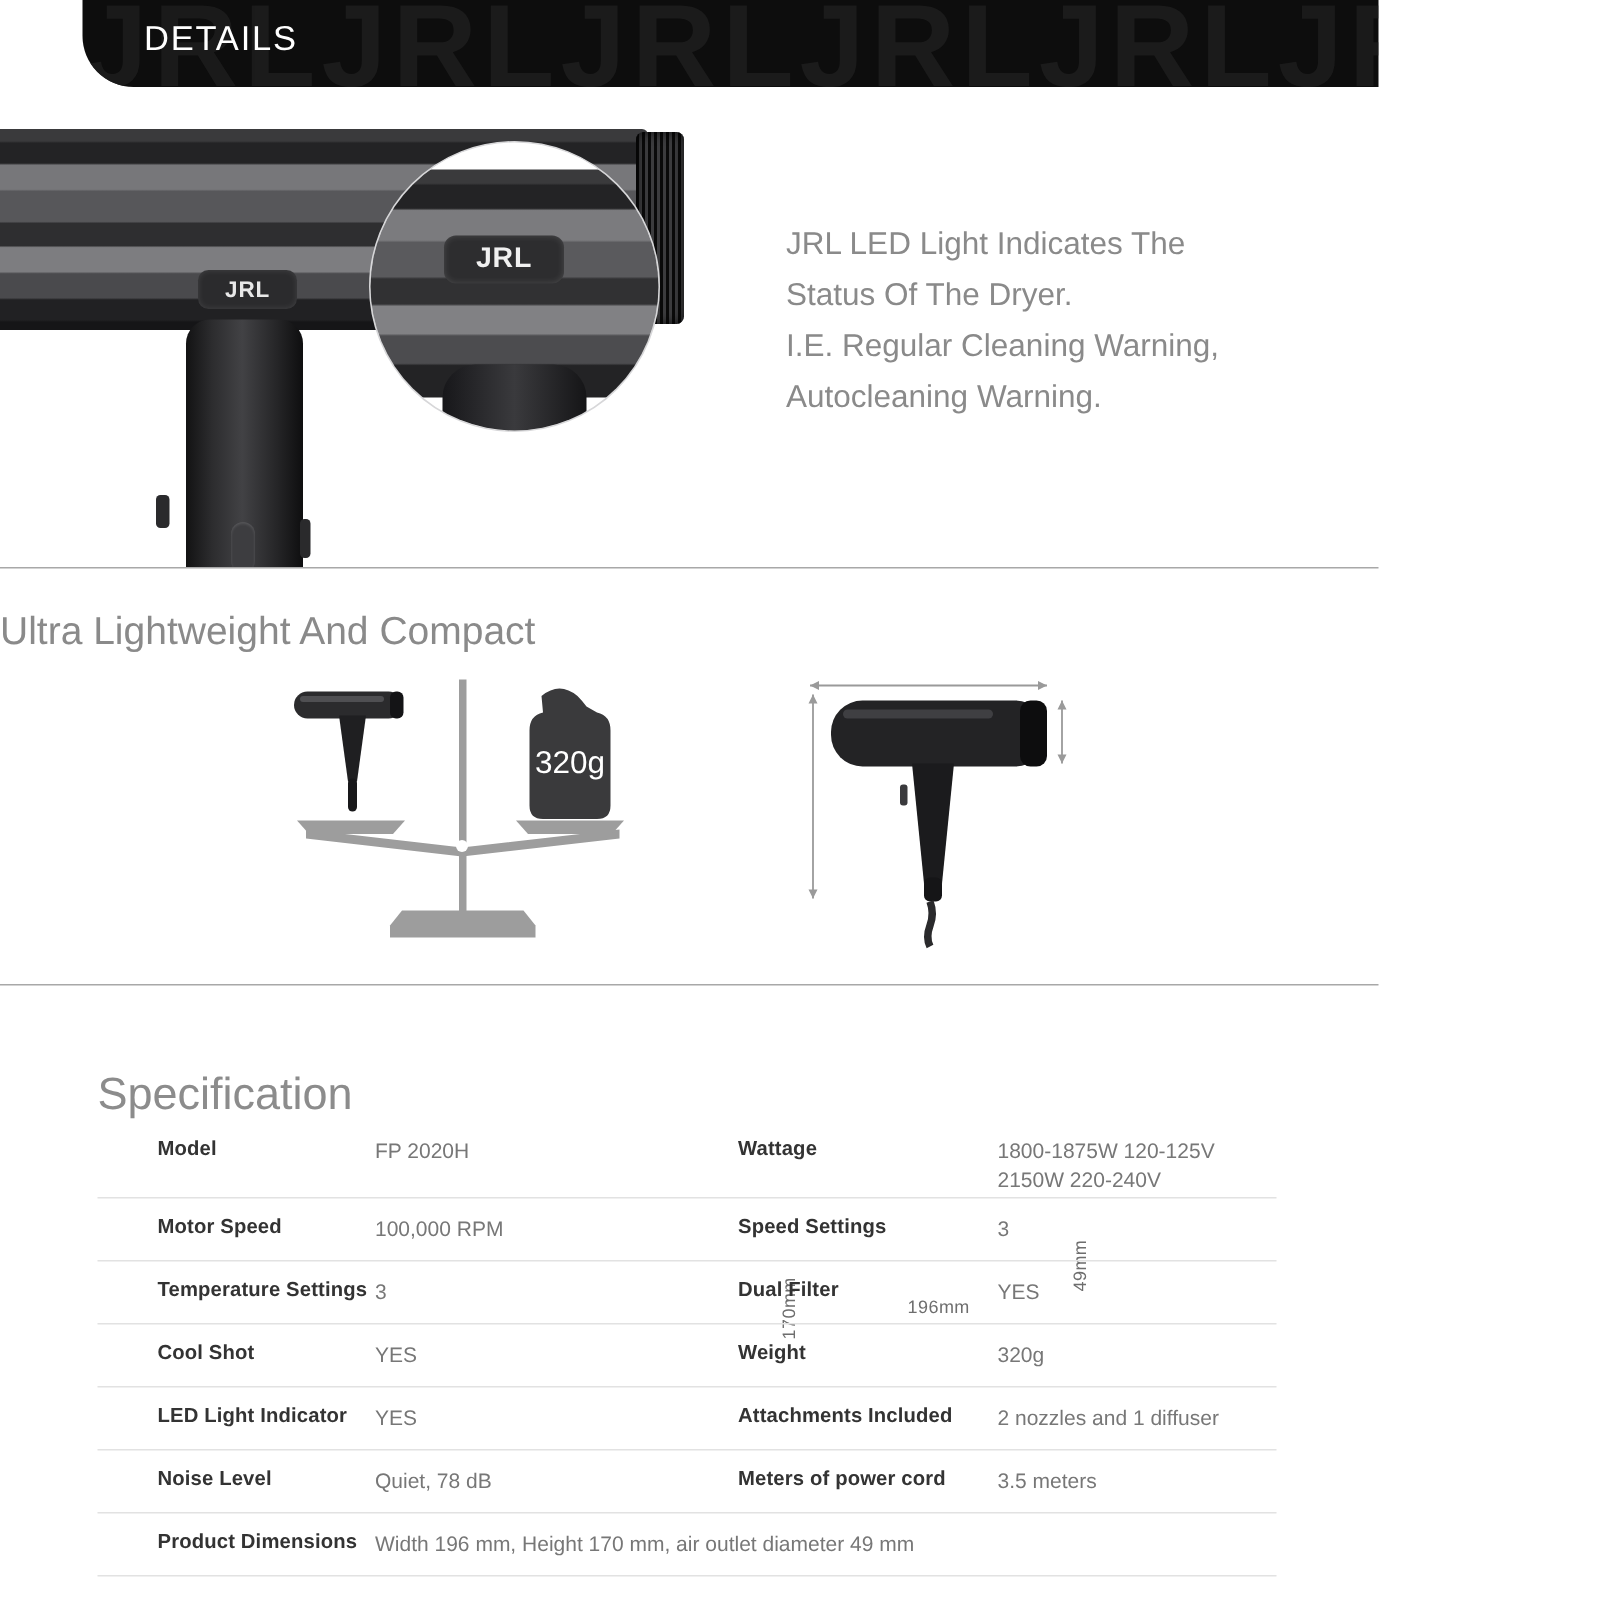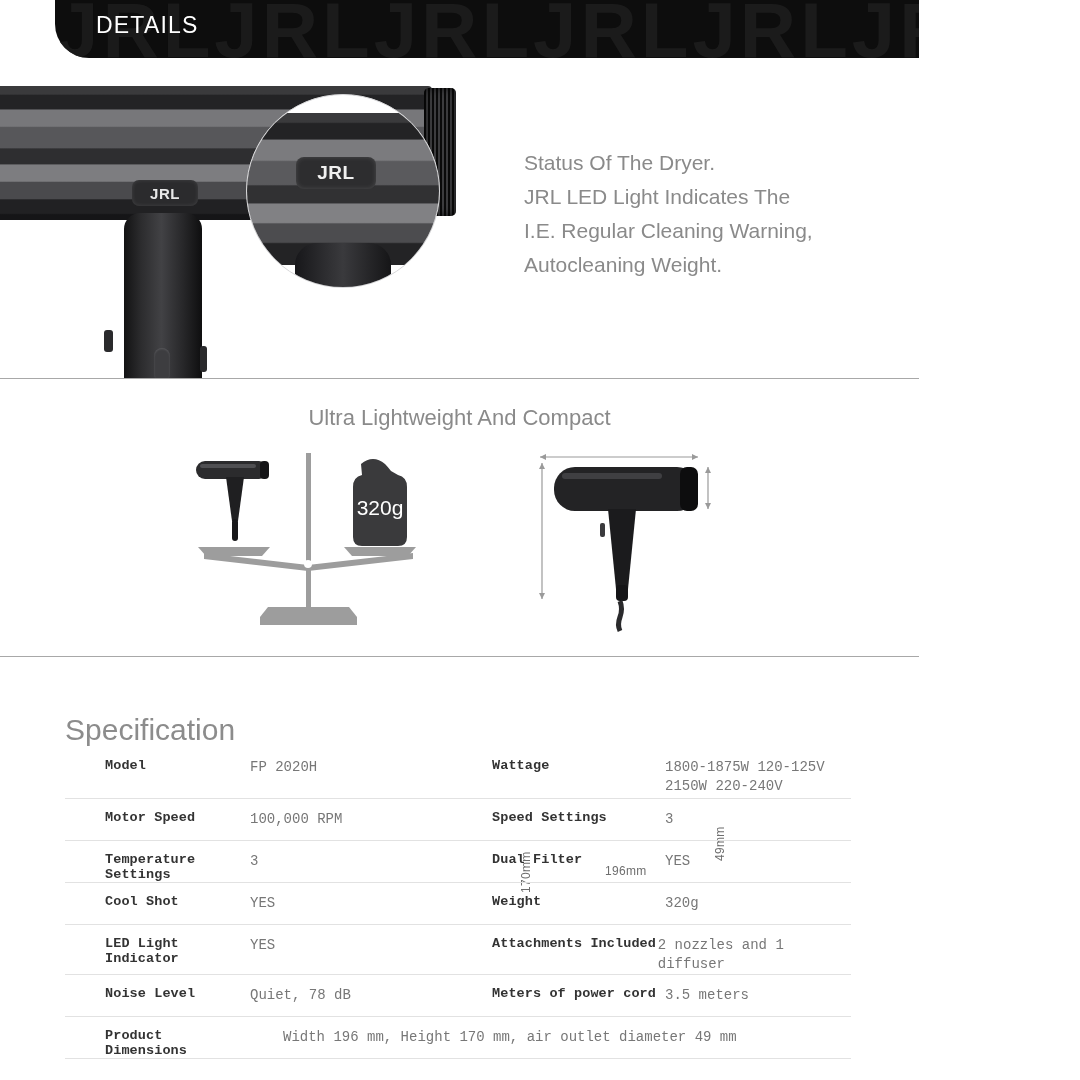--- a/index.html
+++ b/index.html
@@ -200,22 +200,22 @@
   }
   .divider.d1 { top: 378px; }
   .divider.d2 { top: 656px; }
 
   
   .lw-section { position: absolute; left: 0; top: 379px; width: 919px; height: 277px; }
   .lw-title {
     position: absolute;
     left: 0; top: 26px;
     width: 919px;
-    text-align: center;
-    font-size: 22px;
+    text-align: left;
+    font-size: 26px;
     font-weight: 300;
     color: #8a8a8a;
   }
   .scale-graphic { position: absolute; left: 192px; top: 70px; }
   .dims-graphic  { position: absolute; left: 512px; top: 58px; }
 
   .dim-label {
     position: absolute;
     font-size: 12px;
     color: #6e6e6e;
@@ -239,27 +239,26 @@
     position: absolute;
     left: 65px; top: 90px;
     width: 786px;
   }
   .spec-row {
     display: flex;
     border-bottom: 1px solid #e2e2e2;
     min-height: 42px;
     align-items: flex-start;
     padding-top: 11px;
-    font-family: Liberation Mono, monospace;
   }
   .spec-row.tall { min-height: 52px; }
   .spec-cell { display: flex; }
   .spec-cell.left  { width: 410px; }
   .spec-cell.right { width: 376px; }
-  .spec-cell.full  { width: 786px; gap: 33px; }
+  .spec-cell.full  { width: 786px; }
   .spec-label {
     width: 185px;
     padding-left: 40px;
     font-size: 13.5px;
     font-weight: bold;
     color: #333333;
     letter-spacing: .1px;
   }
   .spec-cell.right .spec-label { width: 190px; padding-left: 17px; }
   .spec-value {
@@ -298,24 +297,24 @@
     <div class="mag-inner">
       <div class="mag-barrel"></div>
       <div class="mag-handle"></div>
       <div class="mag-badge">
         <span>JRL</span>
       </div>
     </div>
   </div>
 
   <div class="hero-copy">
+    <p>JRL LED Light Indicates The</p>
     <p>Status Of The Dryer.</p>
-    <p>JRL LED Light Indicates The</p>
     <p>I.E. Regular Cleaning Warning,</p>
-    <p>Autocleaning Weight.</p>
+    <p>Autocleaning Warning.</p>
   </div>
 </div>
 
 <div class="divider d1"></div>
 
 <div class="lw-section">
   <div class="lw-title">Ultra Lightweight And Compact</div>
 
   <svg class="scale-graphic" width="234" height="180" viewBox="0 0 234 180">
 

